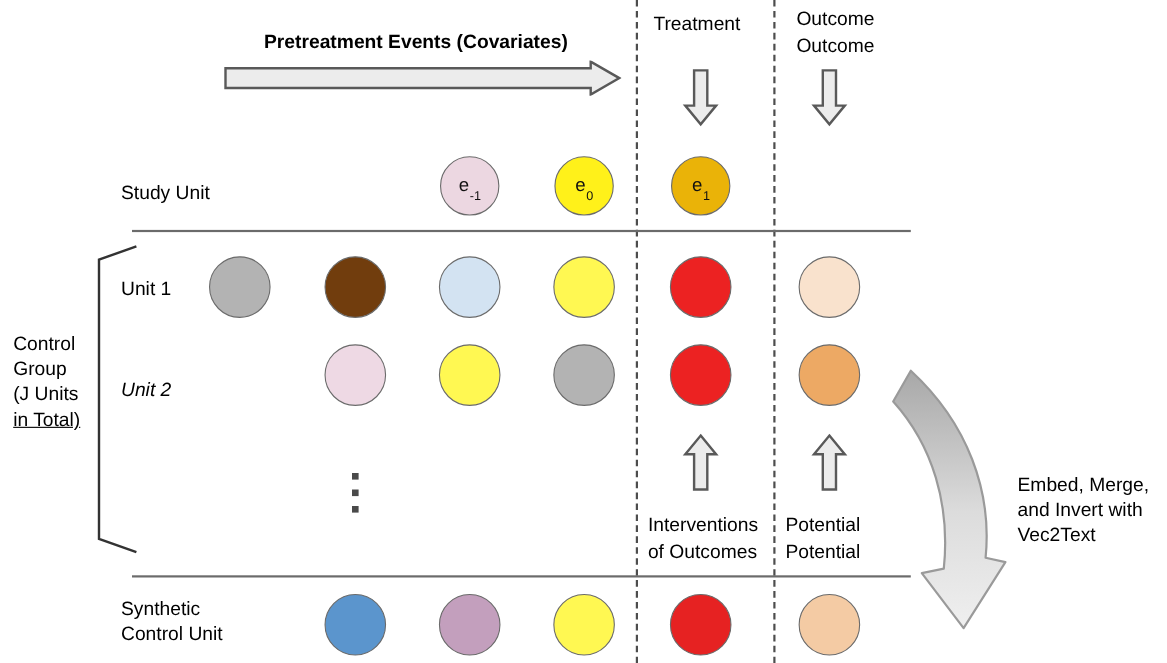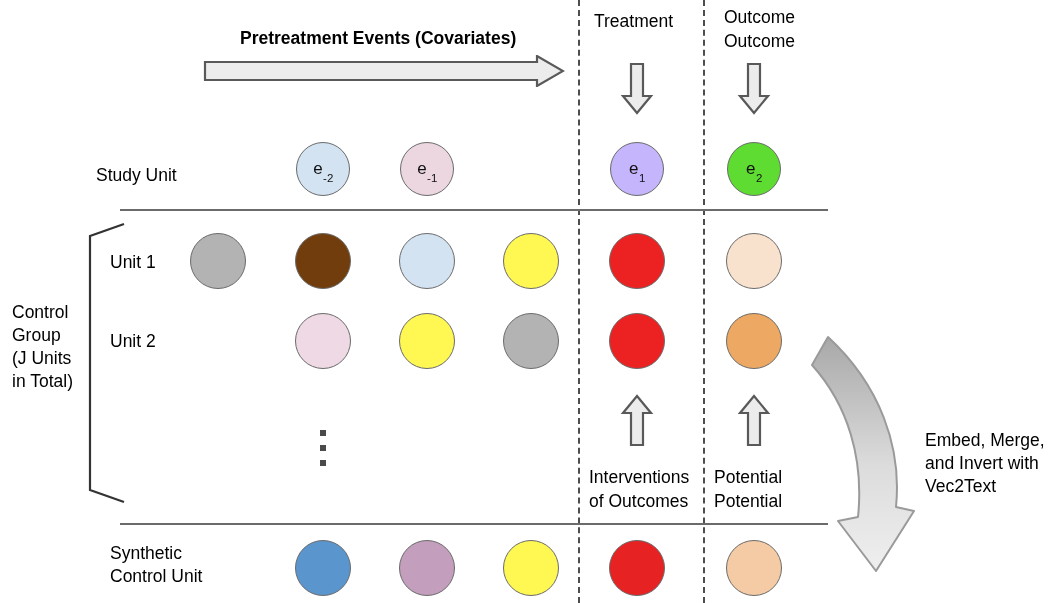--- a/index.html
+++ b/index.html
@@ -54,57 +54,54 @@
     <polygon points="2,7 334,7 334,1 360,16 334,31 334,25 2,25" fill="#ececec" stroke="#595959" stroke-width="2.2" stroke-linejoin="miter"></polygon>
   </svg>
 
   <svg style="position:absolute;left:619px;top:62px;" width="36" height="54" viewBox="0 0 36 54">
     <polygon points="12,2 24,2 24,34 32,34 18,51 4,34 12,34" fill="#ececec" stroke="#595959" stroke-width="2.2" stroke-linejoin="miter"></polygon>
   </svg>
   <svg style="position:absolute;left:736px;top:62px;" width="36" height="54" viewBox="0 0 36 54">
     <polygon points="12,2 24,2 24,34 32,34 18,51 4,34 12,34" fill="#ececec" stroke="#595959" stroke-width="2.2" stroke-linejoin="miter"></polygon>
   </svg>
 
-  <div class="txt t18" style="left:96px;top:165px;text-align:center;">Study Unit</div>
+  <div class="txt t18" style="left:110px;top:165px;text-align:center;">Study Unit</div>
 
-  <div class="circ lbl" style="left:296px;top:142px;width:54px;height:54px;background:#d3e3f2;">
-    <span><span>e</span><sub>-2</sub></span>
-  </div>
   <div class="circ lbl" style="left:400px;top:142px;width:54px;height:54px;background:#ecd7e1;">
     <span><span>e</span><sub>-1</sub></span>
   </div>
-  <div class="circ lbl" style="left:610px;top:142px;width:54px;height:54px;background:#c4b5fd;">
+  <div class="circ lbl" style="left:504px;top:142px;width:54px;height:54px;background:#fff11a;">
+    <span><span>e</span><sub>0</sub></span>
+  </div>
+  <div class="circ lbl" style="left:610px;top:142px;width:54px;height:54px;background:#eab308;">
     <span><span>e</span><sub>1</sub></span>
-  </div>
-  <div class="circ lbl" style="left:727px;top:142px;width:54px;height:54px;background:#5fdc32;">
-    <span><span>e</span><sub>2</sub></span>
   </div>
 
   <div class="hrule" style="left:120px;top:209px;width:708px;"></div>
   <div class="hrule" style="left:120px;top:523px;width:708px;"></div>
 
   <svg class="bracket" style="left:82px;top:222px;" width="48" height="282" viewBox="0 0 48 282">
     <path d="M42,2 L8,14 L8,268 L42,280" fill="none" stroke="#333" stroke-width="2.2" stroke-linejoin="miter"></path>
   </svg>
 
   <div class="txt t18" style="left:12px;top:302px;">Control</div>
   <div class="txt t18" style="left:12px;top:325px;">Group</div>
   <div class="txt t18" style="left:12px;top:348px;">(J Units</div>
-  <div class="txt t18" style="left:12px;top:371px;">in Total)</div>
+  <div class="txt t18" style="left:12px;top:371px;text-decoration:underline;">in Total)</div>
 
   <div class="txt t18" style="left:110px;top:252px;">Unit 1</div>
 
   <div class="circ" style="left:190px;top:233px;width:56px;height:56px;background:#b3b3b3;"></div>
   <div class="circ" style="left:295px;top:233px;width:56px;height:56px;background:#713d0d;"></div>
   <div class="circ" style="left:399px;top:233px;width:56px;height:56px;background:#d3e3f2;"></div>
   <div class="circ" style="left:503px;top:233px;width:56px;height:56px;background:#fff852;"></div>
   <div class="circ" style="left:609px;top:233px;width:56px;height:56px;background:#ec2222;"></div>
   <div class="circ" style="left:726px;top:233px;width:56px;height:56px;background:#f9e2cd;"></div>
 
-  <div class="txt t18" style="left:110px;top:331px;">Unit 2</div>
+  <div class="txt t18" style="left:110px;top:344px;font-style:italic;">Unit 2</div>
 
   <div class="circ" style="left:295px;top:313px;width:56px;height:56px;background:#eed9e4;"></div>
   <div class="circ" style="left:399px;top:313px;width:56px;height:56px;background:#fff852;"></div>
   <div class="circ" style="left:503px;top:313px;width:56px;height:56px;background:#b3b3b3;"></div>
   <div class="circ" style="left:609px;top:313px;width:56px;height:56px;background:#ec2222;"></div>
   <div class="circ" style="left:726px;top:313px;width:56px;height:56px;background:#eda964;"></div>
 
   <div class="vdots" style="left:320px;top:430px;">
     <i></i>
       <i></i>

